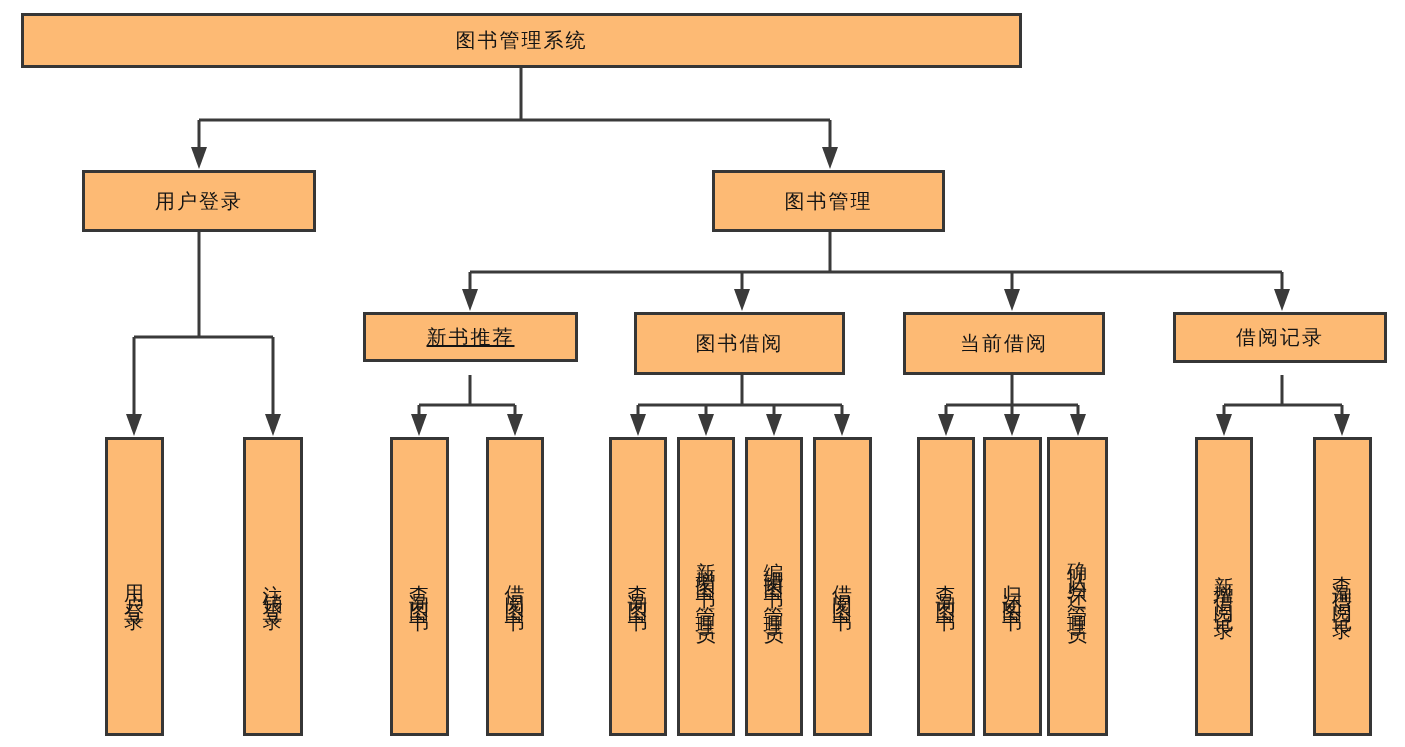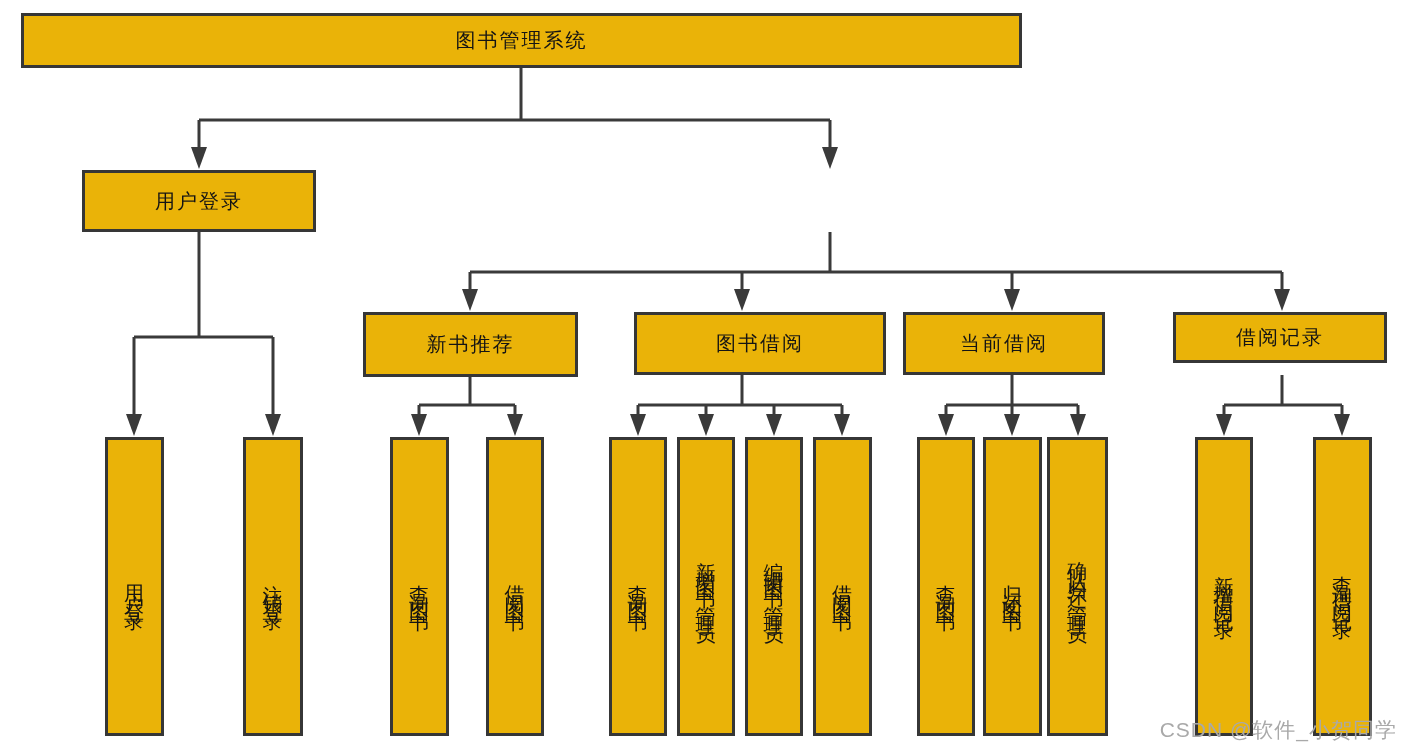--- a/index.html
+++ b/index.html
@@ -20,21 +20,21 @@
     left: 0;
     top: 0;
     width: 1405px;
     height: 747px;
     z-index: 1;
   }
   .node {
     position: absolute;
     box-sizing: border-box;
     border: 3px solid #363636;
-    background: #eab308;
+    background: #fdba74;
     display: flex;
     align-items: center;
     justify-content: center;
     color: #141414;
     z-index: 2;
   }
   .node .lbl {
     font-size: 20px;
     letter-spacing: 2px;
     white-space: nowrap;
@@ -103,25 +103,28 @@
     </g>
   </svg>
 
   <div class="node" style="left:21px; top:13px; width:1001px; height:55px;">
     <span class="lbl">图书管理系统</span>
   </div>
 
   <div class="node" style="left:82px; top:170px; width:234px; height:62px;">
     <span class="lbl">用户登录</span>
   </div>
+  <div class="node" style="left:712px; top:170px; width:233px; height:62px;">
+    <span class="lbl">图书管理</span>
+  </div>
 
-  <div class="node" style="left:363px; top:312px; width:215px; height:65px;">
+  <div class="node" style="left:363px; top:312px; width:215px; height:50px;text-decoration:underline;">
     <span class="lbl">新书推荐</span>
   </div>
-  <div class="node" style="left:634px; top:312px; width:252px; height:63px;">
+  <div class="node" style="left:634px; top:312px; width:211px; height:63px;">
     <span class="lbl">图书借阅</span>
   </div>
   <div class="node" style="left:903px; top:312px; width:202px; height:63px;">
     <span class="lbl">当前借阅</span>
   </div>
   <div class="node" style="left:1173px; top:312px; width:214px; height:51px;">
     <span class="lbl">借阅记录</span>
   </div>
 
   <div class="node leaf" style="left:105px; top:437px; width:59px; height:299px;">
@@ -161,15 +164,14 @@
     <span class="lbl">确认归还（管理员）</span>
   </div>
 
   <div class="node leaf" style="left:1195px; top:437px; width:58px; height:299px;">
     <span class="lbl">新增借阅记录</span>
   </div>
   <div class="node leaf" style="left:1313px; top:437px; width:59px; height:299px;">
     <span class="lbl">查询借阅记录</span>
   </div>
 
-  <div class="watermark">CSDN @软件_小贺同学</div>
 
 </div>
 
 </body></html>

